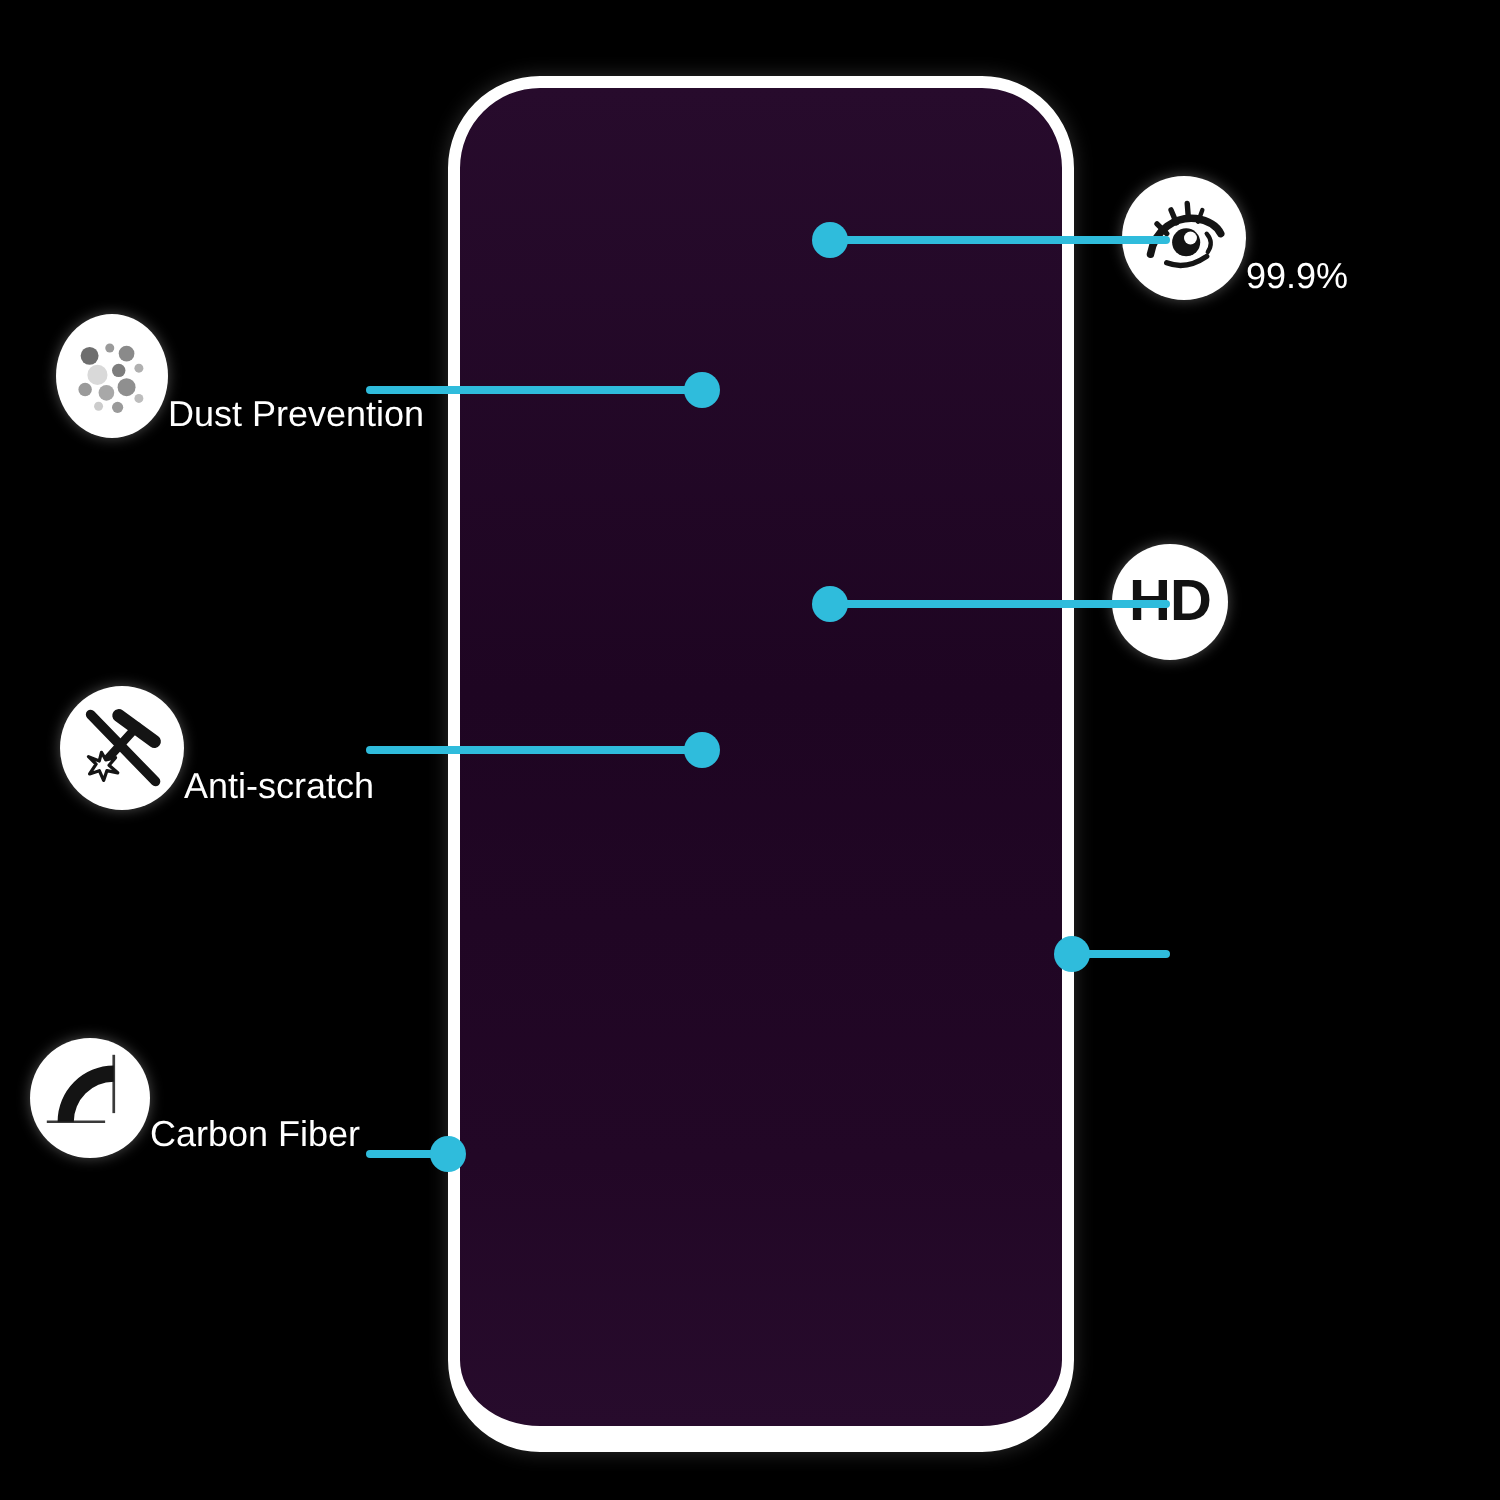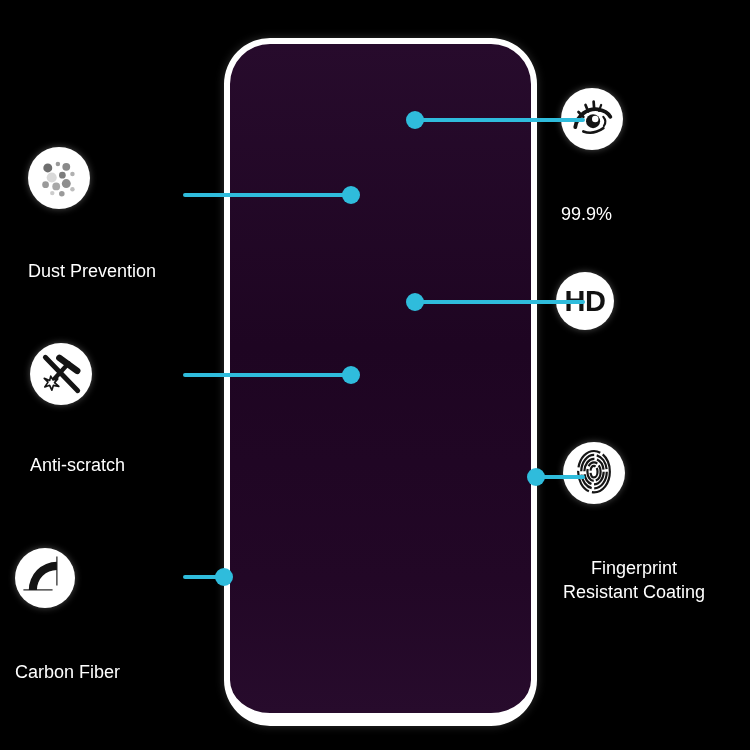--- a/index.html
+++ b/index.html
@@ -35,39 +35,39 @@
   .dot.at-right { right:-9px; }
 
   .co-transparency { left:415px; top:118px; width:170px; }
   .co-dust         { left:183px; top:193px; width:168px; }
   .co-hd           { left:415px; top:300px; width:170px; }
   .co-anti         { left:183px; top:373px; width:168px; }
   .co-fingerprint  { left:536px; top:475px; width:49px;  }
   .co-carbon       { left:183px; top:575px; width:41px;  }
 
   
-  .feature { position:absolute; display:flex; flex-direction:column;
-             align-items:flex-start; z-index:4;gap:44px; }
+  .feature { position:absolute; display:flex; flex-direction:row;
+             align-items:flex-end; z-index:4; }
   .icon-circle {
     width:62px; height:62px; border-radius:50%; background:#fff;
     display:flex; align-items:center; justify-content:center;
     box-shadow:0 0 7px rgba(255,255,255,.3);
   }
   .icon-circle.sm { width:58px; height:58px; }
   .icon-circle.md { width:60px; height:60px; }
   .hd-text { font-weight:bold; font-size:29px; color:#121212; letter-spacing:-.5px; }
   .label { margin-top:8px; font-size:18px; line-height:24px; text-align:center;
            white-space:nowrap; color:var(--text,#fff); }
 
   .f-transparency { left:561px; top:88px;  width:160px; }
-  .f-dust         { left:28px;  top:147px; width:160px; }
+  .f-dust         { left:28px;  top:157px; width:160px; }
   .f-hd           { left:556px; top:272px; width:172px; }
   .f-anti         { left:30px;  top:343px; width:160px; }
   .f-fingerprint  { left:563px; top:442px; width:164px; }
-  .f-carbon       { left:15px;  top:548px; width:186px; }
+  .f-carbon       { left:15px;  top:519px; width:186px; }
   .f-dust .label  { margin-top:6px; }
   .f-anti .label  { margin-top:4px; }
 </style>
 </head>
 <body>
 
 <div class="stage">
 
   <div class="phone"></div>
 
@@ -146,37 +146,20 @@
         <line x1="47" y1="20" x2="80" y2="44" stroke="#141414" stroke-width="12" stroke-linecap="round"></line>
         <path d="M31,54 L35,61 L44,59 L38,66 L46,73 L36,71 L33,80 L29,71 L20,74 L26,65 L19,58 L29,62 Z" fill="#ffffff" stroke="#141414" stroke-width="3" stroke-linejoin="round"></path>
         <line x1="21" y1="19" x2="81" y2="81" stroke="#141414" stroke-width="9" stroke-linecap="round"></line>
       </svg>
     </div>
     <div class="label">
       <div>Anti-scratch</div>
     </div>
   </div>
 
-  <div class="feature f-fingerprint">
-    <div class="icon-circle">
-      <svg width="44" height="52" viewBox="0 0 100 118">
-        <g fill="none" stroke="#161616" stroke-width="5">
-          <ellipse cx="50" cy="56" rx="8" ry="13" stroke-dasharray="30 5 18 4"></ellipse>
-          <ellipse cx="50" cy="56" rx="15" ry="21" stroke-dasharray="24 5 34 6"></ellipse>
-          <ellipse cx="50" cy="56" rx="22" ry="29" stroke-dasharray="40 6 28 7"></ellipse>
-          <ellipse cx="50" cy="56" rx="29" ry="38" stroke-dasharray="52 6 40 8"></ellipse>
-          <ellipse cx="50" cy="56" rx="36" ry="47" stroke-dasharray="70 7 55 8"></ellipse>
-        </g>
-      </svg>
-    </div>
-    <div class="label">
-      <div>Fingerprint</div>
-      <div>Resistant Coating</div>
-    </div>
-  </div>
 
   <div class="feature f-carbon">
     <div class="icon-circle md">
       <svg width="54" height="54" viewBox="0 0 100 100">
         <line x1="72" y1="10" x2="72" y2="64" stroke="#3a3a3a" stroke-width="2.5"></line>
         <line x1="10" y1="72" x2="64" y2="72" stroke="#3a3a3a" stroke-width="2.5"></line>
         <path d="M20,72 A52,52 0 0 1 72,20 L72,35 A37,37 0 0 0 35,72 Z" fill="#141414"></path>
       </svg>
     </div>
     <div class="label">

